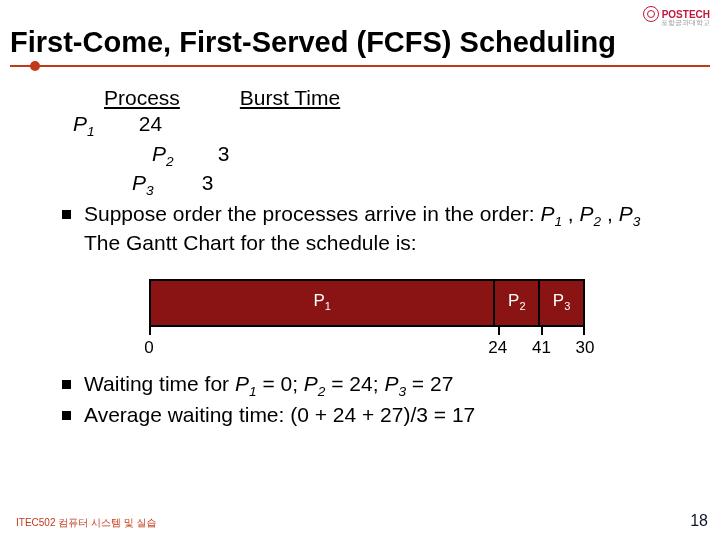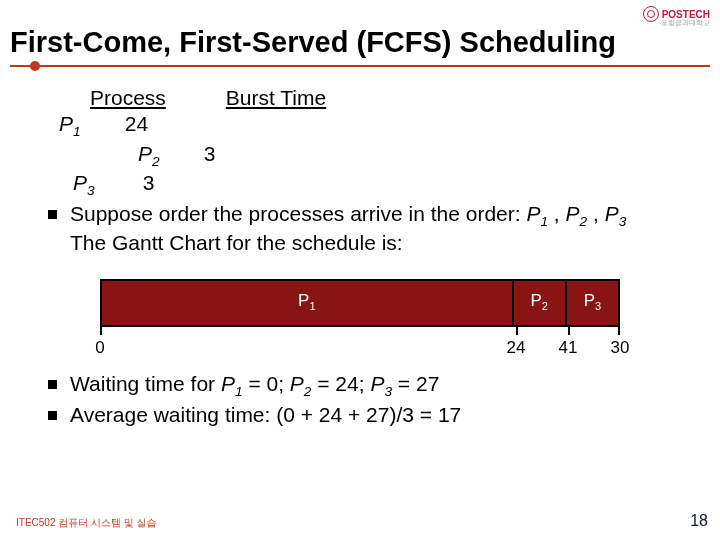--- a/index.html
+++ b/index.html
@@ -70,21 +70,21 @@
     content: "";
     position: absolute;
     left: 20px;
     top: -6px;
     width: 10px;
     height: 10px;
     background: #c2391a;
     border-radius: 50%;
   }
   .content {
-    padding: 18px 30px 0 30px;
+    padding: 18px 30px 0 44px;
     font-size: 21px;
     line-height: 1.25;
   }
   .tbl-head {
     margin-left: 60px;
   }
   .tbl-head span { text-decoration: underline; }
   .tbl-head .col1 { display:inline-block; width: 130px; }
   .tbl-row { margin-left: 29px; }
   .tbl-row .pcol { display:inline-block; width: 60px; font-style: italic; }
@@ -107,21 +107,21 @@
     top: 9px;
     width: 9px;
     height: 9px;
     background: #000;
   }
   .ital { font-style: italic; }
   .sub { font-size: 0.65em; vertical-align: sub; }
 
   .gantt-wrap {
     margin: 22px auto 8px auto;
-    width: 520px;
+    width: 436px;
     position: relative;
   }
   .gantt {
     display: flex;
     height: 44px;
     border: 2px solid #000;
   }
   .gantt .seg {
     border-right: 2px solid #000;
     display: flex;
@@ -194,21 +194,21 @@
       <span>Burst Time</span>
     </div>
     <div class="tbl-row">
       <span class="pcol"><span class="ital">P</span><span class="sub ital">1</span></span>
       <span class="bcol">24</span>
     </div>
     <div class="tbl-row" style="margin-left:108px">
       <span class="pcol"><span class="ital">P</span><span class="sub ital">2</span></span>
       <span class="bcol">3</span>
     </div>
-    <div class="tbl-row" style="margin-left:43px">
+    <div class="tbl-row" style="margin-left:88px">
       <span class="pcol"><span class="ital">P</span><span class="sub ital">3</span></span>
       <span class="bcol" style="margin-left:4px">3</span>
     </div>
 
     <ul class="bul">
       <li>
         <span>Suppose order the processes arrive in the order: </span>
         <span class="ital">P</span><span class="sub ital">1</span><span> , </span>
         <span class="ital">P</span><span class="sub ital">2</span><span> , </span>
         <span class="ital">P</span><span class="sub ital">3</span>

